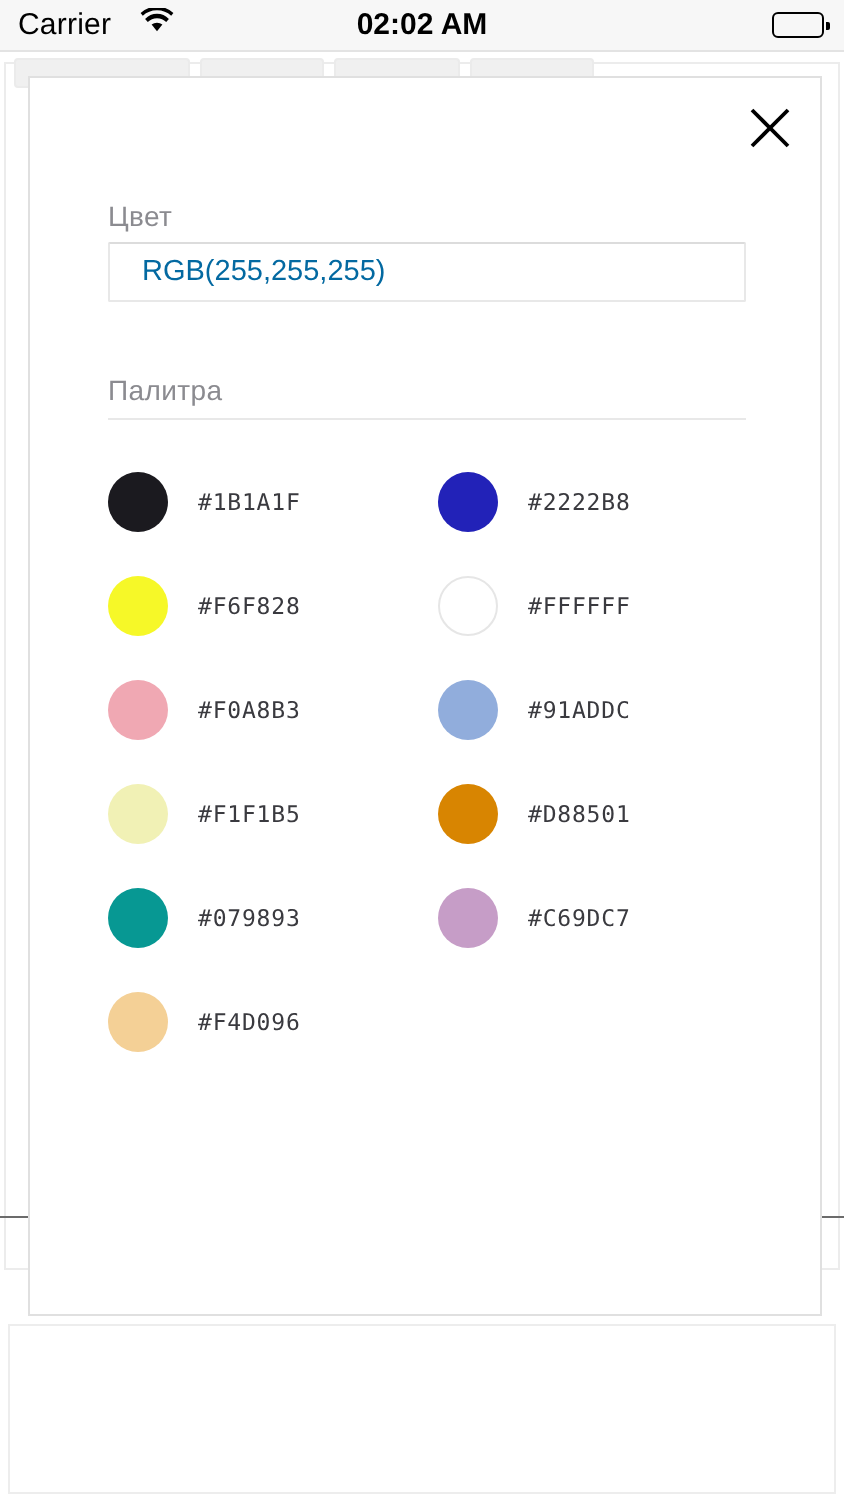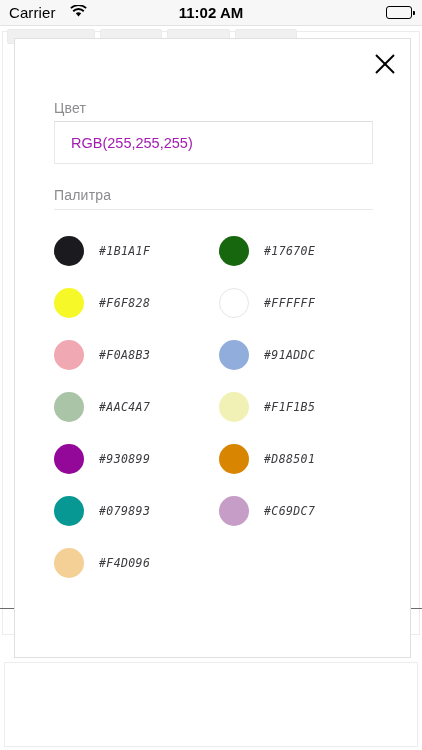--- a/index.html
+++ b/index.html
@@ -166,29 +166,29 @@
     top: 61px;
     font-size: 14px;
     color: #8b8b90;
     letter-spacing: 0.2px;
   }
   .color-input {
     position: absolute;
     left: 39px;
     top: 82px;
     width: 319px;
-    height: 43px;
+    height: 30px;
     box-sizing: border-box;
     border: 1px solid #e8e8e8;
     border-top: 1px solid #dcdcdc;
     border-radius: 1px;
     background: #ffffff;
     font-family: "Liberation Sans", sans-serif;
     font-size: 14.5px;
-    color: #a21caf;
+    color: #0369a1;
     padding: 0 0 0 16px;
     outline: none;
   }
 
   .section-label {
     position: absolute;
     left: 39px;
     top: 148px;
     font-size: 14px;
     color: #8b8b90;
@@ -228,38 +228,37 @@
   .dot.is-white {
     border: 1px solid #e6e6e6;
   }
   .hex {
     margin-left: 15px;
     font-family: "DejaVu Sans Mono", monospace;
     font-size: 11.5px;
     color: #3a3a3f;
     letter-spacing: 0.4px;
     white-space: nowrap;
-    font-style: italic;
   }
 </style>
 </head>
 <body>
 
 <div class="statusbar">
   <div class="sb-left">
     <span class="sb-carrier">Carrier</span>
     <span>
       <svg width="17" height="13" viewBox="0 0 17 13">
         <path d="M8.5 11.6 L11.2 8.3 A4.3 4.3 0 0 0 5.8 8.3 Z" fill="#000"></path>
         <path d="M8.5 5.1 a6.4 6.4 0 0 1 4.6 1.95 l1.35-1.6 A8.6 8.6 0 0 0 8.5 2.9 a8.6 8.6 0 0 0 -5.95 2.55 l1.35 1.6 A6.4 6.4 0 0 1 8.5 5.1 Z" fill="#000"></path>
         <path d="M8.5 1.1 a10.4 10.4 0 0 1 7.1 2.75 l1.1-1.35 A12.2 12.2 0 0 0 8.5 -0.7 a12.2 12.2 0 0 0 -8.2 3.2 l1.1 1.35 A10.4 10.4 0 0 1 8.5 1.1 Z" fill="#000"></path>
       </svg>
     </span>
   </div>
-  <div class="sb-center">11:02 AM</div>
+  <div class="sb-center">02:02 AM</div>
   <div class="sb-right">
     <span class="battery">
       <span class="battery-fill"></span>
     </span>
   </div>
 </div>
 
 <div class="bg-layer">
   <div class="bg-panel"></div>
   <div class="bg-tabs">
@@ -286,52 +285,44 @@
 
   <div class="section-label">Палитра</div>
   <div class="section-rule"></div>
 
   <div class="palette">
       <div class="swatch-row">
         <span class="dot" style="background: rgb(27, 26, 31);"></span>
         <span class="hex">#1B1A1F</span>
       </div>
       <div class="swatch-row">
-        <span class="dot" style="background: rgb(23, 103, 14);"></span>
-        <span class="hex">#17670E</span>
+        <span class="dot" style="background: rgb(34, 34, 184);"></span>
+        <span class="hex">#2222B8</span>
       </div>
       <div class="swatch-row">
         <span class="dot" style="background: rgb(246, 248, 40);"></span>
         <span class="hex">#F6F828</span>
       </div>
       <div class="swatch-row">
         <span class="dot is-white" style="background: rgb(255, 255, 255);"></span>
         <span class="hex">#FFFFFF</span>
       </div>
       <div class="swatch-row">
         <span class="dot" style="background: rgb(240, 168, 179);"></span>
         <span class="hex">#F0A8B3</span>
       </div>
       <div class="swatch-row">
         <span class="dot" style="background: rgb(145, 173, 220);"></span>
         <span class="hex">#91ADDC</span>
       </div>
       <div class="swatch-row">
-        <span class="dot" style="background: rgb(170, 196, 167);"></span>
-        <span class="hex">#AAC4A7</span>
-      </div>
-      <div class="swatch-row">
         <span class="dot" style="background: rgb(241, 241, 181);"></span>
         <span class="hex">#F1F1B5</span>
       </div>
       <div class="swatch-row">
-        <span class="dot" style="background: rgb(147, 8, 153);"></span>
-        <span class="hex">#930899</span>
-      </div>
-      <div class="swatch-row">
         <span class="dot" style="background: rgb(216, 133, 1);"></span>
         <span class="hex">#D88501</span>
       </div>
       <div class="swatch-row">
         <span class="dot" style="background: rgb(7, 152, 147);"></span>
         <span class="hex">#079893</span>
       </div>
       <div class="swatch-row">
         <span class="dot" style="background: rgb(198, 157, 199);"></span>
         <span class="hex">#C69DC7</span>

